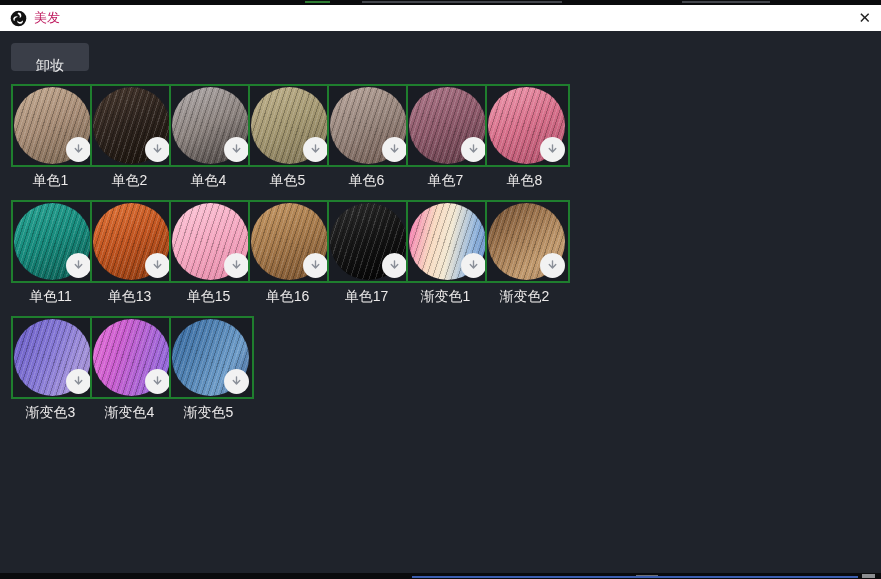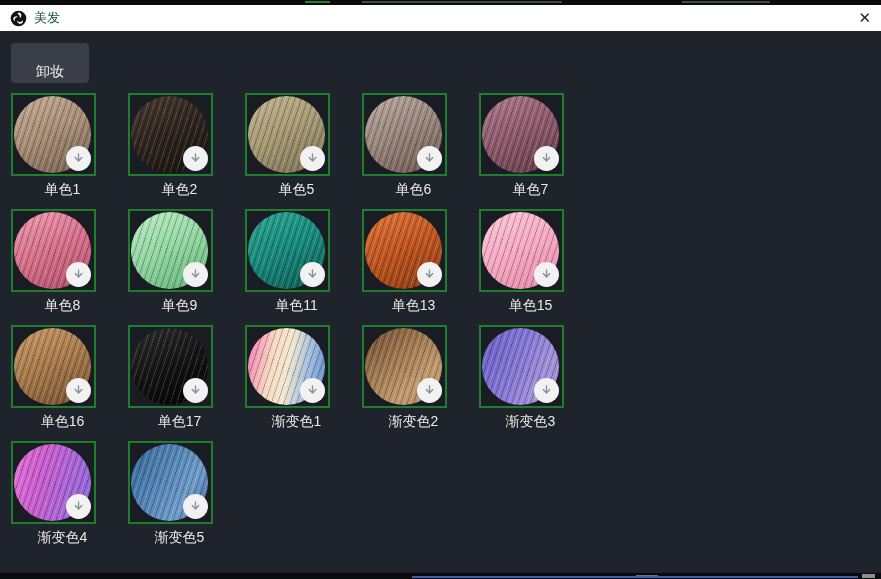--- a/index.html
+++ b/index.html
@@ -11,32 +11,32 @@
   .top-strip { height:5px; background:#0a0b0d; position:relative; }
   .top-strip .mark { position:absolute; height:2px; top:1px; }
   .bottom-strip { height:6px; background:#0a0b0d; position:relative; }
   .bottom-strip .blue-line { position:absolute; left:412px; top:3px; width:446px; height:2px; background:#3d5fb0; }
   .bottom-strip .gray-dots { position:absolute; left:636px; top:2px; width:22px; height:3px; background:#6d6f73; }
   .bottom-strip .gray-box  { position:absolute; left:862px; top:1px; width:13px; height:4px; background:#8b8d90; }
 
   
   .titlebar { height:26px; background:#ffffff; display:flex; align-items:center; padding:0 10px; }
   .titlebar .logo { width:17px; height:17px; margin-right:7px; flex:0 0 auto; }
-  .titlebar .title { font-size:13px; color:#14532d; }
+  .titlebar .title { font-size:13px; color:#be185d; }
   .titlebar .spacer { flex:1; }
   .titlebar .close { width:30px; text-align:right; font-size:15px; color:#222;
                      cursor:default; line-height:26px; }
 
   
   .body { flex:1; background:#1f232b; padding:12px 0 0 11px; overflow:hidden; }
   .reset-btn { display:inline-block; background:#3a3e48; color:#f0f0f0; border:none;
-               border-radius:4px; font-size:14px; padding:20px 25px; height:27px;
+               border-radius:4px; font-size:14px; padding:14px 25px; height:27px;
                font-family:inherit; }
   .grid { margin-top:10px; display:flex; flex-wrap:wrap; width:600px; }
-  .item { width:103px; margin-right:14px; margin-bottom:11px; }
+  .item { width:79px; margin-bottom:11px; }
   .thumb { width:85px; height:83px; border:2px solid #1f7e2e; background:#191c23; position:relative; }
   .swatch { position:absolute; left:1px; top:1px; width:77px; height:77px; border-radius:50%; }
   .dl-btn { position:absolute; right:3px; bottom:3px; width:25px; height:25px; border-radius:50%;
             background:#f2f2f2; display:flex; align-items:center; justify-content:center; }
   .dl-btn svg { width:15px; height:15px; }
   .item .label { margin-top:5px; text-align:center; font-size:14px; color:#eceaea; height:17px; }
 </style>
 </head>
 <body>
 
@@ -80,20 +80,31 @@
             <div class="dl-btn">
               <svg viewBox="0 0 24 24">
                 <path d="M12 4.5v11M6.8 10.5l5.2 5.5 5.2-5.5" stroke="#8a8f98" stroke-width="2.2" fill="none" stroke-linecap="round" stroke-linejoin="round"></path>
               </svg>
             </div>
           </div>
           <div class="label">单色2</div>
         </div>
         <div class="item">
           <div class="thumb">
+            <div class="swatch" style="background: repeating-linear-gradient(108deg, rgba(255, 255, 255, 0.14) 0px, rgba(255, 255, 255, 0.14) 1px, rgba(0, 0, 0, 0) 1px, rgba(0, 0, 0, 0) 3px, rgba(0, 0, 0, 0.25) 3px, rgba(0, 0, 0, 0.25) 4px, rgba(0, 0, 0, 0) 4px, rgba(0, 0, 0, 0) 6px), linear-gradient(155deg, rgb(179, 173, 173) 0%, rgb(141, 132, 128) 48%, rgb(64, 58, 56) 100%);"></div>
+            <div class="dl-btn">
+              <svg viewBox="0 0 24 24">
+                <path d="M12 4.5v11M6.8 10.5l5.2 5.5 5.2-5.5" stroke="#8a8f98" stroke-width="2.2" fill="none" stroke-linecap="round" stroke-linejoin="round"></path>
+              </svg>
+            </div>
+          </div>
+          <div class="label">单色4</div>
+        </div>
+        <div class="item">
+          <div class="thumb">
             <div class="swatch" style="background: repeating-linear-gradient(108deg, rgba(255, 255, 255, 0.14) 0px, rgba(255, 255, 255, 0.14) 1px, rgba(0, 0, 0, 0) 1px, rgba(0, 0, 0, 0) 3px, rgba(0, 0, 0, 0.25) 3px, rgba(0, 0, 0, 0.25) 4px, rgba(0, 0, 0, 0) 4px, rgba(0, 0, 0, 0) 6px), linear-gradient(155deg, rgb(194, 180, 143) 0%, rgb(164, 152, 114) 48%, rgb(123, 112, 82) 100%);"></div>
             <div class="dl-btn">
               <svg viewBox="0 0 24 24">
                 <path d="M12 4.5v11M6.8 10.5l5.2 5.5 5.2-5.5" stroke="#8a8f98" stroke-width="2.2" fill="none" stroke-linecap="round" stroke-linejoin="round"></path>
               </svg>
             </div>
           </div>
           <div class="label">单色5</div>
         </div>
         <div class="item">
@@ -121,31 +132,20 @@
         <div class="item">
           <div class="thumb">
             <div class="swatch" style="background: repeating-linear-gradient(108deg, rgba(255, 255, 255, 0.14) 0px, rgba(255, 255, 255, 0.14) 1px, rgba(0, 0, 0, 0) 1px, rgba(0, 0, 0, 0) 3px, rgba(0, 0, 0, 0.25) 3px, rgba(0, 0, 0, 0.25) 4px, rgba(0, 0, 0, 0) 4px, rgba(0, 0, 0, 0) 6px), linear-gradient(155deg, rgb(239, 156, 176) 0%, rgb(215, 112, 139) 48%, rgb(173, 78, 104) 100%);"></div>
             <div class="dl-btn">
               <svg viewBox="0 0 24 24">
                 <path d="M12 4.5v11M6.8 10.5l5.2 5.5 5.2-5.5" stroke="#8a8f98" stroke-width="2.2" fill="none" stroke-linecap="round" stroke-linejoin="round"></path>
               </svg>
             </div>
           </div>
           <div class="label">单色8</div>
-        </div>
-        <div class="item">
-          <div class="thumb">
-            <div class="swatch" style="background: repeating-linear-gradient(108deg, rgba(255, 255, 255, 0.14) 0px, rgba(255, 255, 255, 0.14) 1px, rgba(0, 0, 0, 0) 1px, rgba(0, 0, 0, 0) 3px, rgba(0, 0, 0, 0.25) 3px, rgba(0, 0, 0, 0.25) 4px, rgba(0, 0, 0, 0) 4px, rgba(0, 0, 0, 0) 6px), linear-gradient(155deg, rgb(189, 237, 198) 0%, rgb(146, 213, 161) 48%, rgb(95, 178, 116) 100%);"></div>
-            <div class="dl-btn">
-              <svg viewBox="0 0 24 24">
-                <path d="M12 4.5v11M6.8 10.5l5.2 5.5 5.2-5.5" stroke="#8a8f98" stroke-width="2.2" fill="none" stroke-linecap="round" stroke-linejoin="round"></path>
-              </svg>
-            </div>
-          </div>
-          <div class="label">单色9</div>
         </div>
         <div class="item">
           <div class="thumb">
             <div class="swatch" style="background: repeating-linear-gradient(108deg, rgba(255, 255, 255, 0.14) 0px, rgba(255, 255, 255, 0.14) 1px, rgba(0, 0, 0, 0) 1px, rgba(0, 0, 0, 0) 3px, rgba(0, 0, 0, 0.25) 3px, rgba(0, 0, 0, 0.25) 4px, rgba(0, 0, 0, 0) 4px, rgba(0, 0, 0, 0) 6px), linear-gradient(155deg, rgb(43, 166, 149) 0%, rgb(23, 138, 124) 48%, rgb(12, 90, 80) 100%);"></div>
             <div class="dl-btn">
               <svg viewBox="0 0 24 24">
                 <path d="M12 4.5v11M6.8 10.5l5.2 5.5 5.2-5.5" stroke="#8a8f98" stroke-width="2.2" fill="none" stroke-linecap="round" stroke-linejoin="round"></path>
               </svg>
             </div>
           </div>

